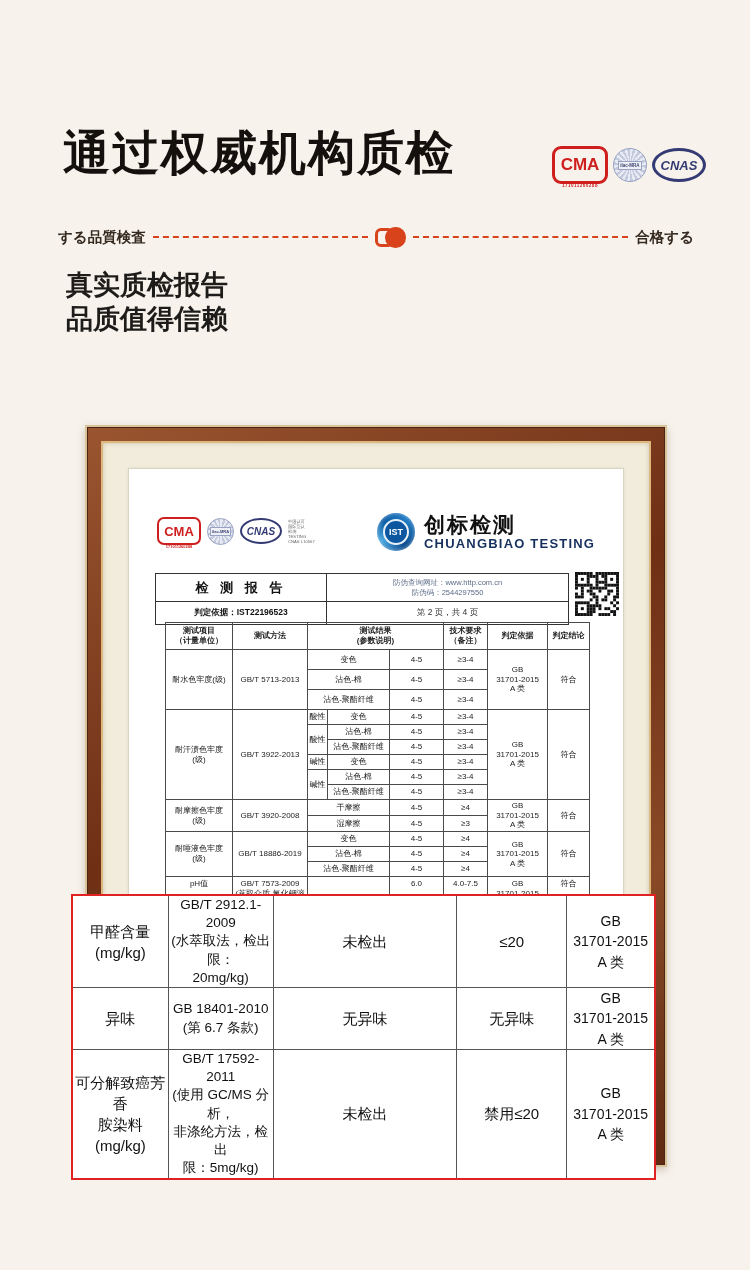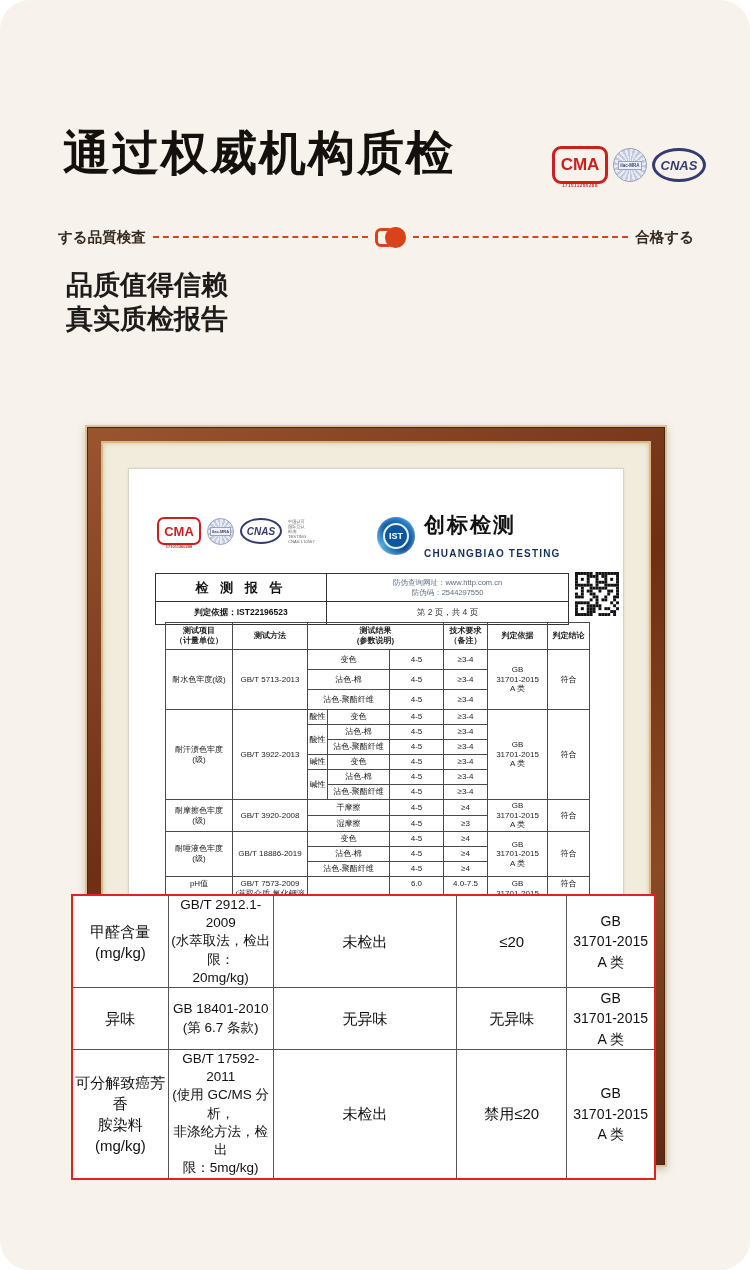--- a/index.html
+++ b/index.html
@@ -1,17 +1,17 @@
 <!DOCTYPE html>
 <html><head>
 <meta charset="utf-8">
 <style>
   html,body{margin:0;padding:0;}
   body{font-family:"Liberation Sans","DejaVu Sans",sans-serif;}
-  .page{position:relative;width:750px;height:1270px;background:#f7f3ec;overflow:hidden;border-radius:30px;}
+  .page{position:relative;width:750px;height:1270px;background:#f7f3ec;overflow:hidden;}
 
   
   .page-title{position:absolute;left:63px;top:122px;margin:0;font-size:47px;font-weight:900;
     color:#14100d;letter-spacing:2px;font-family:"DejaVu Sans","Liberation Sans",sans-serif;}
   .top-badges{position:absolute;left:552px;top:140px;width:160px;height:50px;display:flex;align-items:center;gap:5px;}
   .cma-big{position:relative;width:50px;height:32px;border:3px solid #cf1e1e;border-radius:9px;
     display:flex;align-items:center;justify-content:center;color:#cf1e1e;font-weight:900;font-size:17px;letter-spacing:0;}
   .cma-big .cma-num{position:absolute;left:0;top:34px;width:100%;font-size:4.5px;font-weight:700;letter-spacing:.5px;text-align:center;}
   .ilac-big{width:32px;height:32px;border-radius:50%;border:1px solid #98a2c2;background:
     repeating-conic-gradient(#e8ebf3 0 10deg,#c3cade 10deg 20deg);display:flex;align-items:center;justify-content:center;}
@@ -50,21 +50,21 @@
     color:#343b74;font-weight:900;font-size:10px;font-style:italic;}
   .acc-lines{font-size:4.2px;line-height:5px;color:#666;white-space:nowrap;}
 
   .lab-logo{position:absolute;left:248px;top:44px;display:flex;align-items:center;gap:9px;}
   .ist-circle{width:38px;height:38px;border-radius:50%;
     background:conic-gradient(from 40deg,#1f7ac4,#0c4c8f 30%,#45a4de 55%,#0f5ea6 75%,#1f7ac4);
     display:flex;align-items:center;justify-content:center;box-shadow:inset 0 0 4px rgba(255,255,255,.5);}
   .ist-inner{width:22px;height:22px;border-radius:50%;background:#0d56a0;color:#fff;font-weight:900;font-size:9px;
     display:flex;align-items:center;justify-content:center;border:2px solid #e8f1fa;}
   .lab-names .cn{font-size:21px;font-weight:900;color:#111;letter-spacing:2px;line-height:23px;}
-  .lab-names .en{font-size:10px;font-weight:700;color:#16305e;letter-spacing:1.2px;text-align:center;margin-top:12px;}
+  .lab-names .en{font-size:13px;font-weight:700;color:#16305e;letter-spacing:1.2px;text-align:center;}
 
   
   .cert-head{position:absolute;left:26px;top:104px;width:414px;border:1.5px solid #333;border-collapse:collapse;padding-left:27px;}
   .cert-head td{border:1px solid #333;text-align:center;vertical-align:middle;}
   .rpt-title{width:168px;height:25px;font-size:13px;font-weight:900;letter-spacing:4px;color:#111;}
   .antifake{font-size:7.5px;line-height:9.5px;color:#5c6b87;}
   .rpt-no{height:20px;font-size:8.5px;font-weight:800;color:#111;}
   .page-info{font-size:8.5px;color:#333;}
   .qr{position:absolute;left:446px;top:103px;width:44px;height:44px;}
 
@@ -122,22 +122,22 @@
     <span class="dash"></span>
     <span class="div-icon">
       <span class="icon-ring"></span>
       <span class="icon-blob"></span>
     </span>
     <span class="dash"></span>
     <span class="lbl">合格する</span>
   </div>
 
   <div class="tagline">
+    <div>真实质检报告</div>
     <div>品质值得信赖</div>
-    <div>真实质检报告</div>
   </div>
 
   <div class="frame">
     <div class="frame-gold">
       <div class="cert">
 
         <div class="cert-logos">
           <div class="cma-sm">
             <span>CMA</span>
             <span class="cma-num">171011260288</span>

